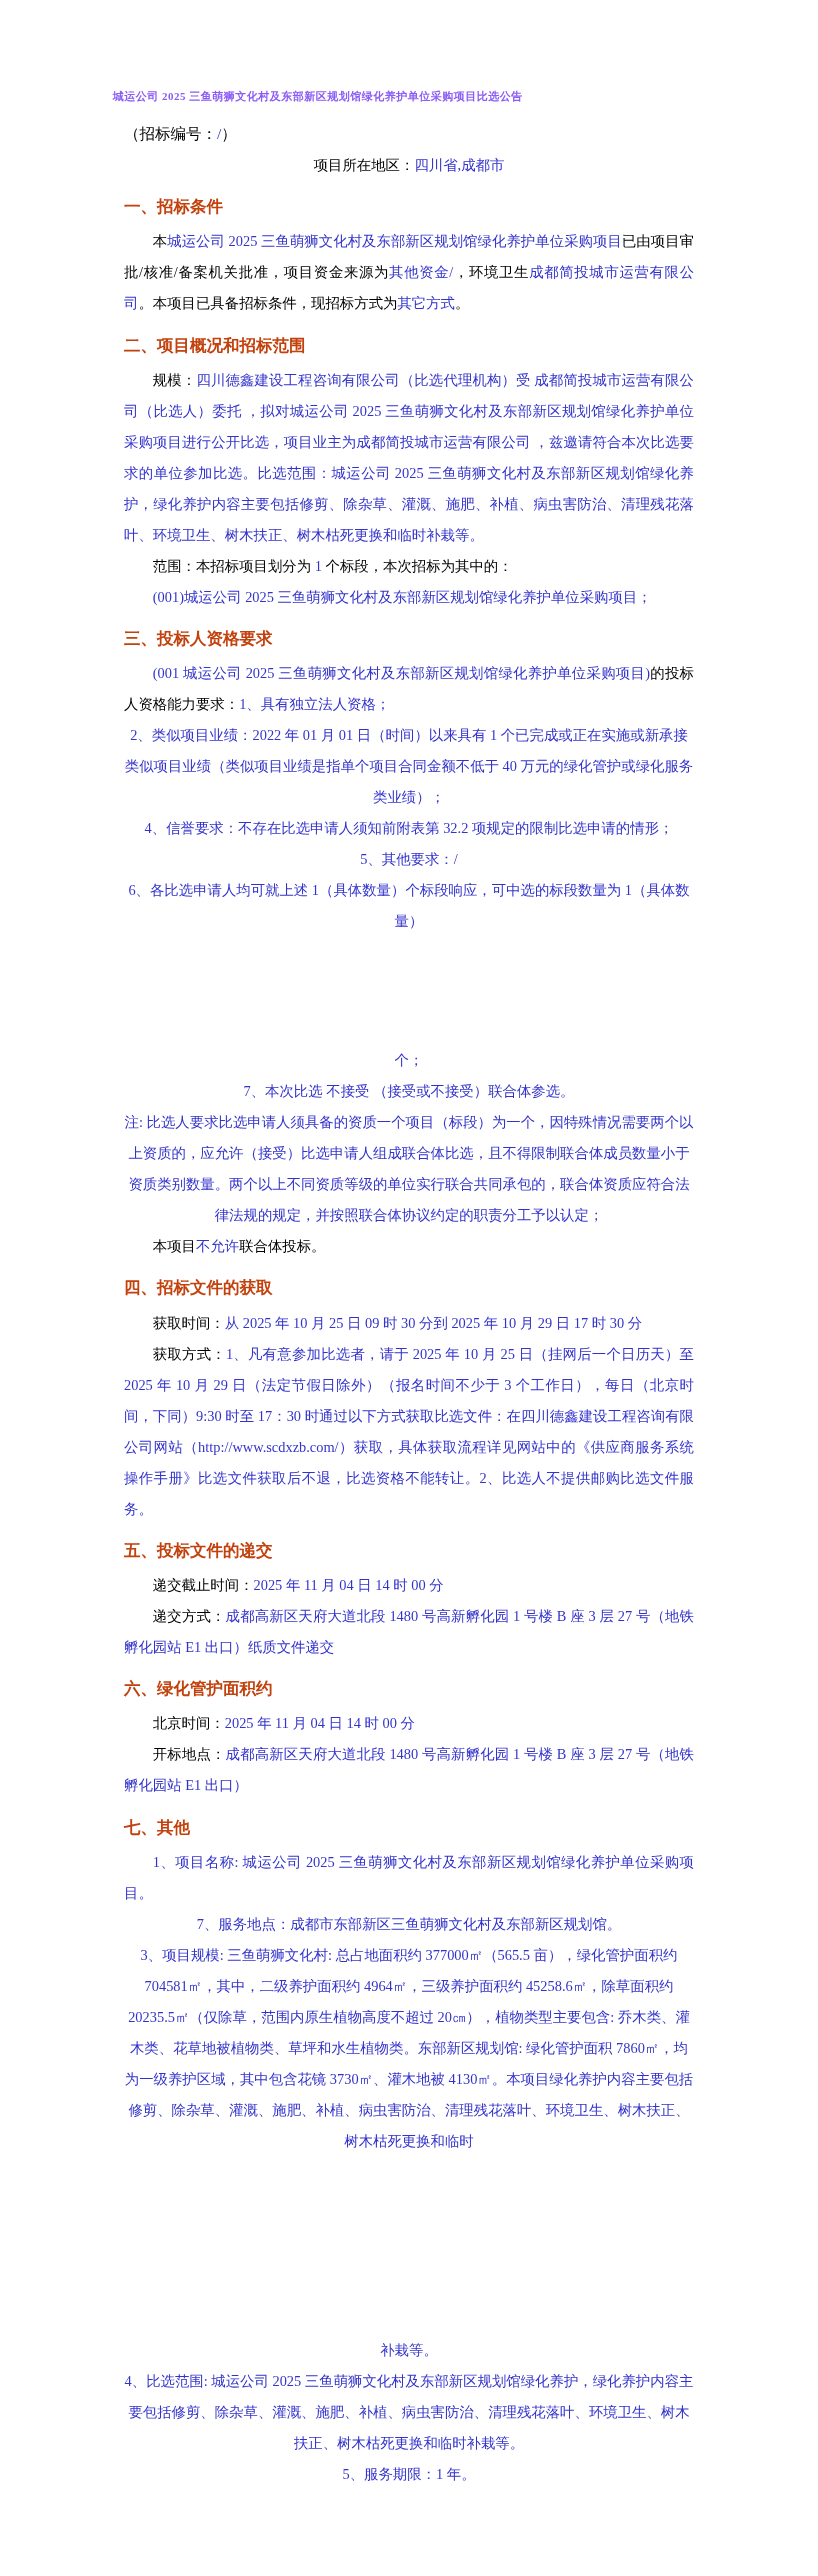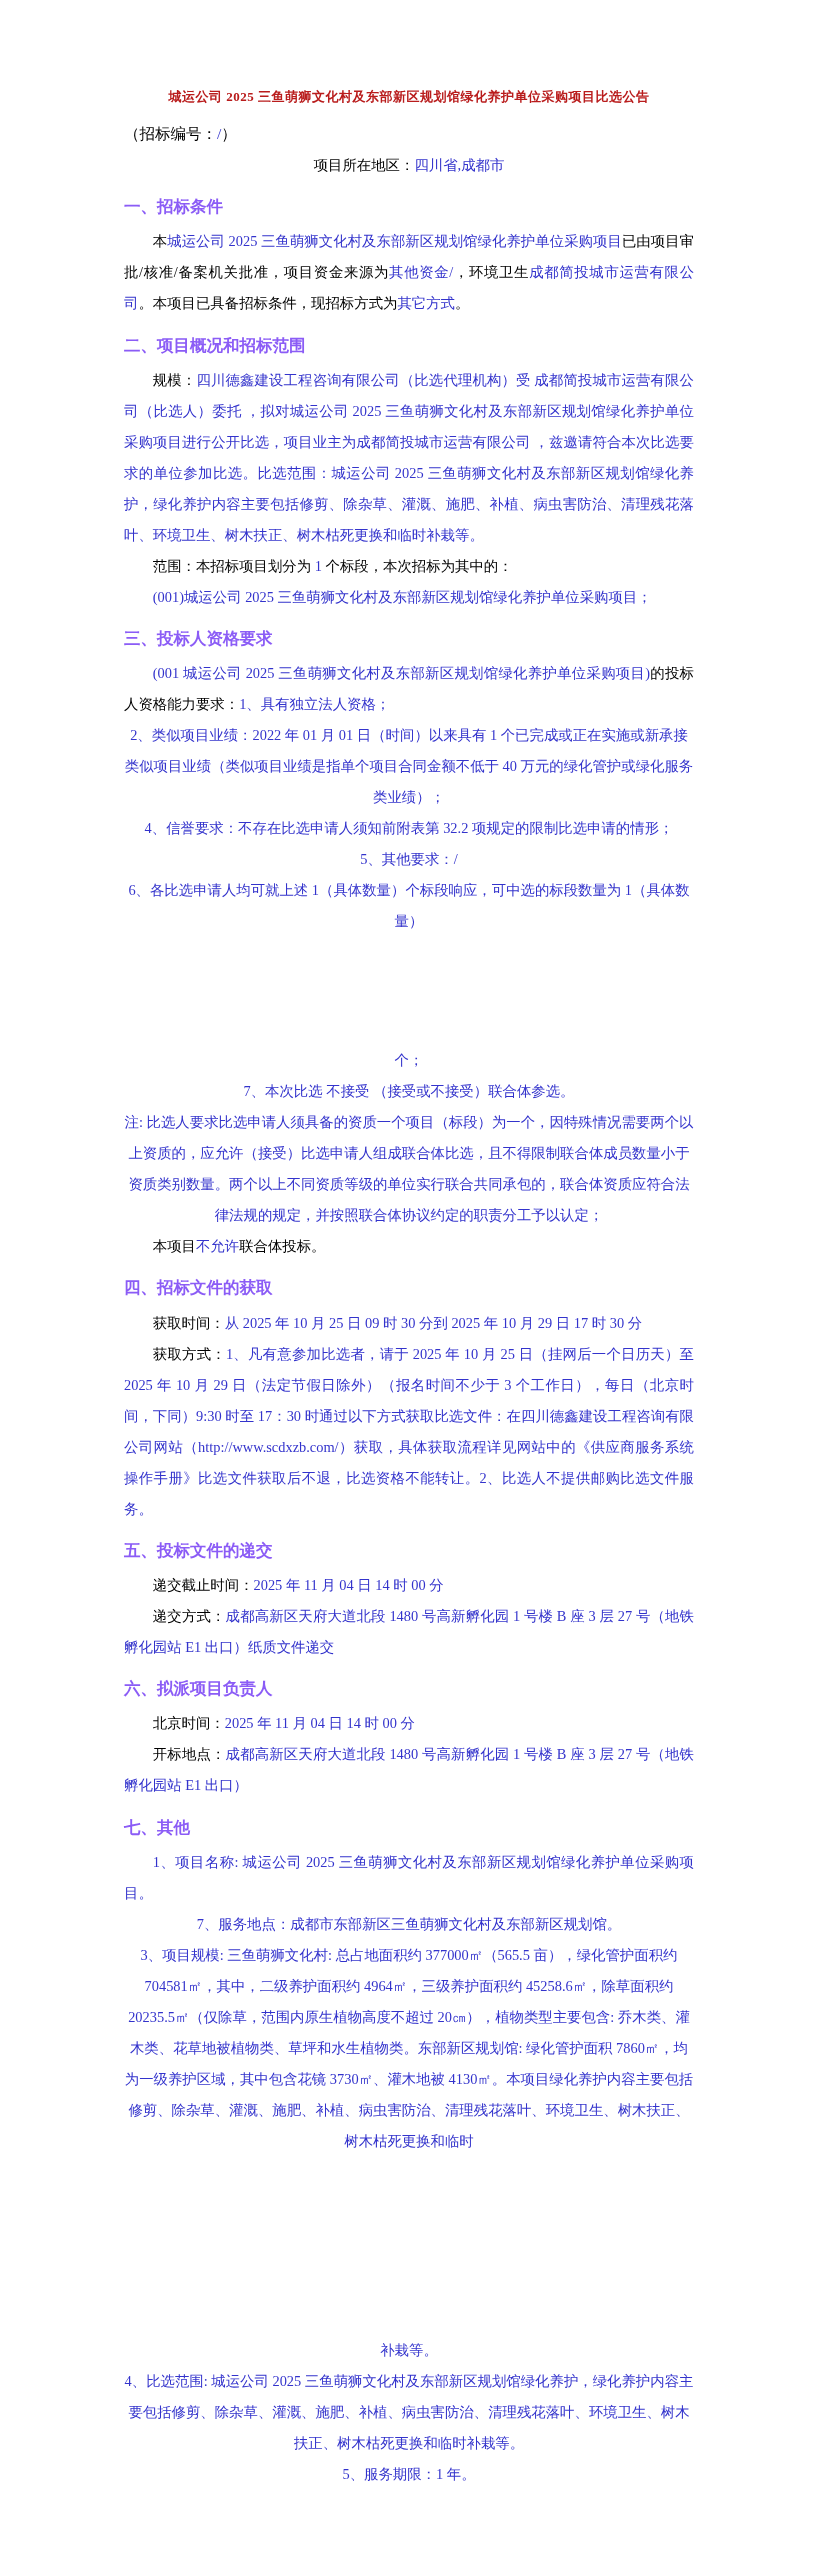--- a/index.html
+++ b/index.html
@@ -8,25 +8,24 @@
     width:818px;
     height:3468px;
     background:#ffffff;
     overflow:hidden;
     font-family:"Liberation Serif","DejaVu Serif",serif;
     color:#000000;
   }
   .content{padding:77px 124px 0 124px;}
   .doc-title{
     margin:0 -11.3px;
-    color:#b91c1c;
+    color:#8b5cf6;
     font-weight:bold;
-    font-size:13px;
+    font-size:11px;
     line-height:39px;
-    text-align:center;
     letter-spacing:0.5px;
   }
   .ref-line{
     text-align:left;
     font-size:15.5px;
     line-height:33px;
     margin:1px 0 0 0;
   }
   .loc-line{margin-top:17.5px;}
   p.body{
@@ -36,21 +35,21 @@
     text-align:justify;
   }
   p.nj{text-align:center;}
   .ind{text-indent:2em;}
   h2.sec{
     font-size:16.5px;
     line-height:33px;
     margin:9.3px 0 3.1px 0;
     font-family:"Liberation Sans","DejaVu Sans",sans-serif;
     font-weight:bold;
-    color:#8b5cf6;
+    color:#c2410c;
   }
   .c-blue{color:#3333cc;}
   .c-ital{}
   .gap-a{height:108px;}
   .gap-b{height:178px;}
 </style>
 </head>
 <body>
 
 <div class="page">
@@ -84,21 +83,21 @@
     <p class="body ind"><span>本项目</span><span class="c-blue c-ital">不允许</span><span>联合体投标。</span></p>
 
     <h2 class="sec">四、招标文件的获取</h2>
     <p class="body ind"><span>获取时间：</span><span class="c-blue">从 2025 年 10 月 25 日 09 时 30 分到 2025 年 10 月 29 日 17 时 30 分</span></p>
     <p class="body ind"><span>获取方式：</span><span class="c-blue">1、凡有意参加比选者，请于 2025 年 10 月 25 日（挂网后一个日历天）至 2025 年 10 月 29 日（法定节假日除外）（报名时间不少于 3 个工作日），每日（北京时间，下同）9:30 时至 17：30 时通过以下方式获取比选文件：在四川德鑫建设工程咨询有限公司网站（http://www.scdxzb.com/）获取，具体获取流程详见网站中的《供应商服务系统操作手册》比选文件获取后不退，比选资格不能转让。2、比选人不提供邮购比选文件服务。</span></p>
 
     <h2 class="sec">五、投标文件的递交</h2>
     <p class="body ind"><span>递交截止时间：</span><span class="c-blue">2025 年 11 月 04 日 14 时 00 分</span></p>
     <p class="body ind"><span>递交方式：</span><span class="c-blue">成都高新区天府大道北段 1480 号高新孵化园 1 号楼 B 座 3 层 27 号（地铁孵化园站 E1 出口）纸质文件递交</span></p>
 
-    <h2 class="sec">六、拟派项目负责人</h2>
+    <h2 class="sec">六、绿化管护面积约</h2>
     <p class="body ind"><span>北京时间：</span><span class="c-blue">2025 年 11 月 04 日 14 时 00 分</span></p>
     <p class="body ind"><span>开标地点：</span><span class="c-blue">成都高新区天府大道北段 1480 号高新孵化园 1 号楼 B 座 3 层 27 号（地铁孵化园站 E1 出口）</span></p>
 
     <h2 class="sec">七、其他</h2>
     <p class="body ind"><span class="c-blue">1、项目名称: 城运公司 2025 三鱼萌狮文化村及东部新区规划馆绿化养护单位采购项目。</span></p>
     <p class="body nj"><span class="c-blue">7、服务地点：成都市东部新区三鱼萌狮文化村及东部新区规划馆。</span></p>
     <p class="body nj"><span class="c-blue">3、项目规模: 三鱼萌狮文化村: 总占地面积约 377000㎡（565.5 亩），绿化管护面积约 704581㎡，其中，二级养护面积约 4964㎡，三级养护面积约 45258.6㎡，除草面积约 20235.5㎡（仅除草，范围内原生植物高度不超过 20㎝），植物类型主要包含: 乔木类、灌木类、花草地被植物类、草坪和水生植物类。东部新区规划馆: 绿化管护面积 7860㎡，均为一级养护区域，其中包含花镜 3730㎡、灌木地被 4130㎡。本项目绿化养护内容主要包括修剪、除杂草、灌溉、施肥、补植、病虫害防治、清理残花落叶、环境卫生、树木扶正、树木枯死更换和临时</span></p>
 
     <div class="gap-b"></div>
 

